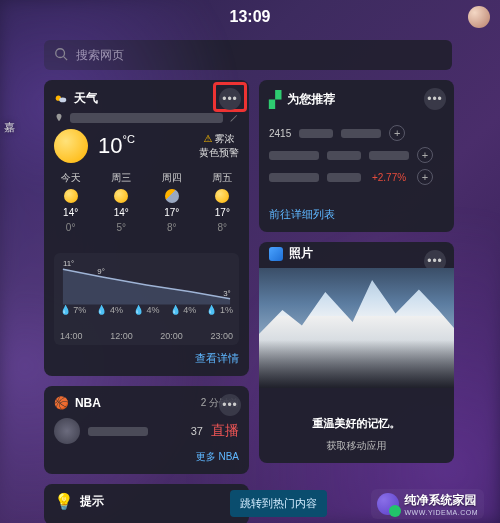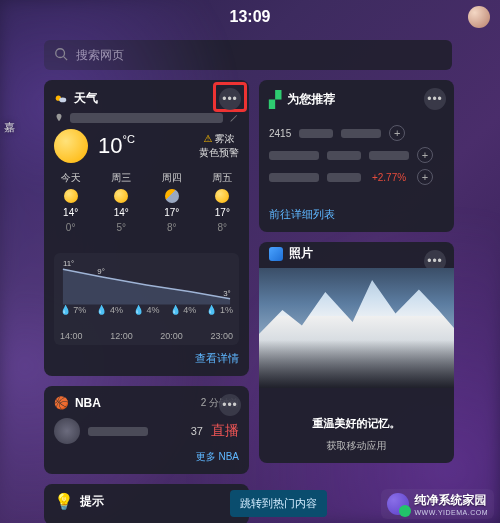--- a/index.html
+++ b/index.html
@@ -67,21 +67,21 @@
 .photo-card{padding:0;overflow:hidden}
 .photo-card .card-head{padding:3px 10px 0}
 .photo-card .more-btn{top:8px;right:8px}
 .mount{height:120px;background:linear-gradient(180deg,#a8c1d9 0%,#cfe0ef 25%,#e8eef4 40%,#f0f0f0 40%,#d8dde2 60%,#8d959f 100%);position:relative;clip-path:polygon(0 100%,0 55%,12% 35%,22% 48%,34% 20%,48% 45%,58% 10%,70% 38%,82% 18%,92% 35%,100% 50%,100% 100%)}
 .mount-wrap{height:120px;background:linear-gradient(180deg,#3a4e68 0%,#5c7da1 30%,#8ea9c4 60%);position:relative;overflow:hidden}
 .mount-wrap::after{content:"";position:absolute;inset:0;background:linear-gradient(180deg,transparent 60%,rgba(20,20,30,.9) 100%)}
 .photo-txt{padding:10px 12px;text-align:center}
 .photo-txt .p1{font-size:11px;font-weight:600;line-height:1.5}
 .photo-txt .p2{font-size:10px;color:#bbb;margin-top:8px;cursor:pointer}
 .jump-btn{position:absolute;left:230px;bottom:6px;background:#0a4d6e;color:#d2ecff;font-size:11px;padding:6px 10px;border-radius:4px;cursor:pointer}
-.wm{position:absolute;right:6px;bottom:4px;display:flex;align-items:center;gap:6px;background:rgba(255,255,255,.04);padding:3px 6px;border-radius:6px}
+.wm{position:absolute;right:16px;bottom:4px;display:flex;align-items:center;gap:6px;background:rgba(255,255,255,.04);padding:3px 6px;border-radius:6px}
 .wm .logo-badge{width:22px;height:22px;background:radial-gradient(circle at 30% 30%,#8a6fe8,#5b3fc7);border-radius:50%;position:relative}
 .wm .logo-badge::after{content:"";position:absolute;right:-2px;bottom:-2px;width:12px;height:12px;background:#22c36a;border-radius:50%}
 .wm .txt{font-size:12px;font-weight:700;color:#fff;text-shadow:0 1px 2px rgba(0,0,0,.5)}
 .wm .sub{font-size:7px;color:#cfcfe8;letter-spacing:.5px}
 .card.rec-card .link{text-align:left;margin-top:12px}
 svg{overflow:visible}
 </style>
 </head>
 <body>
 

